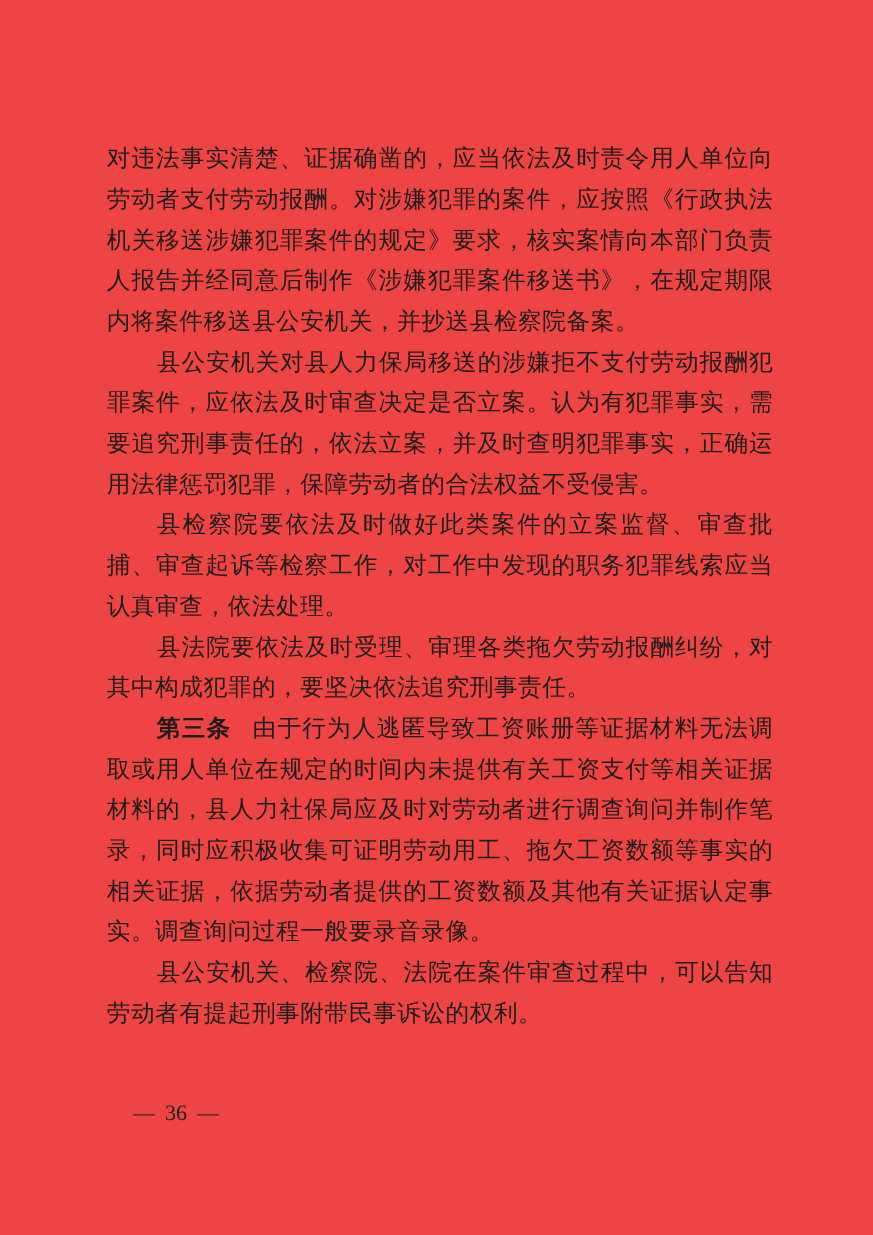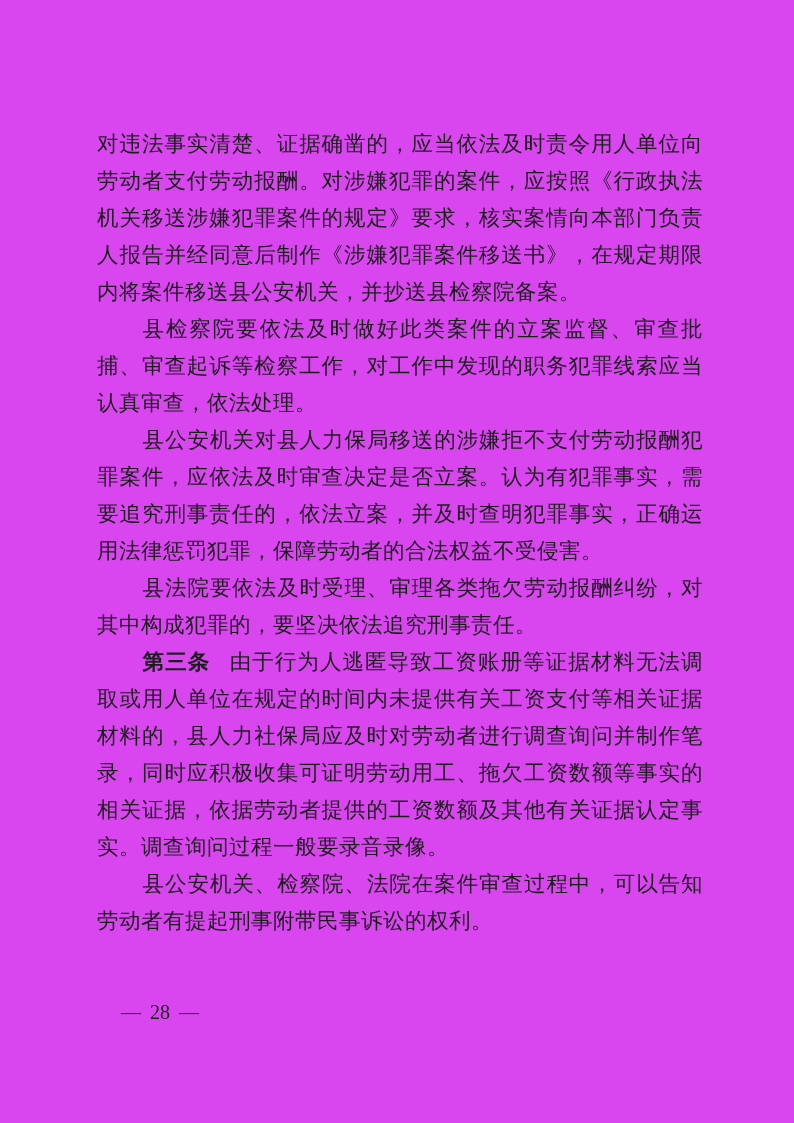--- a/index.html
+++ b/index.html
@@ -11,21 +11,21 @@
     height: 1123px;
     position: relative;
     background: #ffffff;
     font-family: "Liberation Serif", "DejaVu Serif", serif;
     color: #1c1c1c;
     overflow: hidden;
   }
   .page {
     position: absolute;
     inset: 0;
-    background: #d946ef;
+    background: #ef4444;
   }
   .body-text {
     position: absolute;
     left: 97px;
     top: 126px;
     width: 606px;
     font-size: 21.5px;
     line-height: 37px;
     text-align: justify;
     text-justify: inter-ideograph;
@@ -55,32 +55,32 @@
   }
 </style>
 </head>
 <body>
 
 <div class="page">
 
   <div class="body-text">
     <p class="para">对违法事实清楚、证据确凿的，应当依法及时责令用人单位向劳动者支付劳动报酬。对涉嫌犯罪的案件，应按照《行政执法机关移送涉嫌犯罪案件的规定》要求，核实案情向本部门负责人报告并经同意后制作《涉嫌犯罪案件移送书》，在规定期限内将案件移送县公安机关，并抄送县检察院备案。</p>
 
+    <p class="para indent">县公安机关对县人力保局移送的涉嫌拒不支付劳动报酬犯罪案件，应依法及时审查决定是否立案。认为有犯罪事实，需要追究刑事责任的，依法立案，并及时查明犯罪事实，正确运用法律惩罚犯罪，保障劳动者的合法权益不受侵害。</p>
+
     <p class="para indent">县检察院要依法及时做好此类案件的立案监督、审查批捕、审查起诉等检察工作，对工作中发现的职务犯罪线索应当认真审查，依法处理。</p>
-
-    <p class="para indent">县公安机关对县人力保局移送的涉嫌拒不支付劳动报酬犯罪案件，应依法及时审查决定是否立案。认为有犯罪事实，需要追究刑事责任的，依法立案，并及时查明犯罪事实，正确运用法律惩罚犯罪，保障劳动者的合法权益不受侵害。</p>
 
     <p class="para indent">县法院要依法及时受理、审理各类拖欠劳动报酬纠纷，对其中构成犯罪的，要坚决依法追究刑事责任。</p>
 
     <p class="para indent">
       <span class="article-lead">第三条</span><span>由于行为人逃匿导致工资账册等证据材料无法调取或用人单位在规定的时间内未提供有关工资支付等相关证据材料的，县人力社保局应及时对劳动者进行调查询问并制作笔录，同时应积极收集可证明劳动用工、拖欠工资数额等事实的相关证据，依据劳动者提供的工资数额及其他有关证据认定事实。调查询问过程一般要录音录像。</span>
     </p>
 
     <p class="para indent">县公安机关、检察院、法院在案件审查过程中，可以告知劳动者有提起刑事附带民事诉讼的权利。</p>
   </div>
 
   <div class="footer">
     <span>—</span>
-    <span>28</span>
+    <span>36</span>
     <span>—</span>
   </div>
 
 </div>
 
 </body></html>

